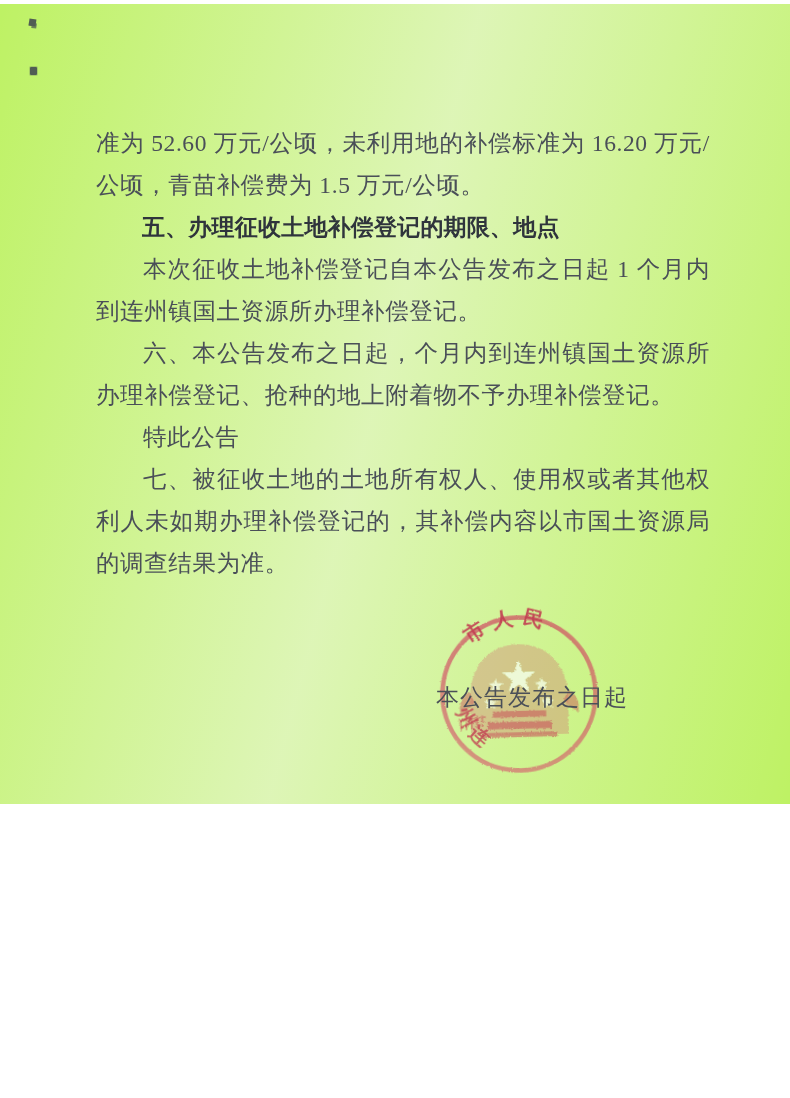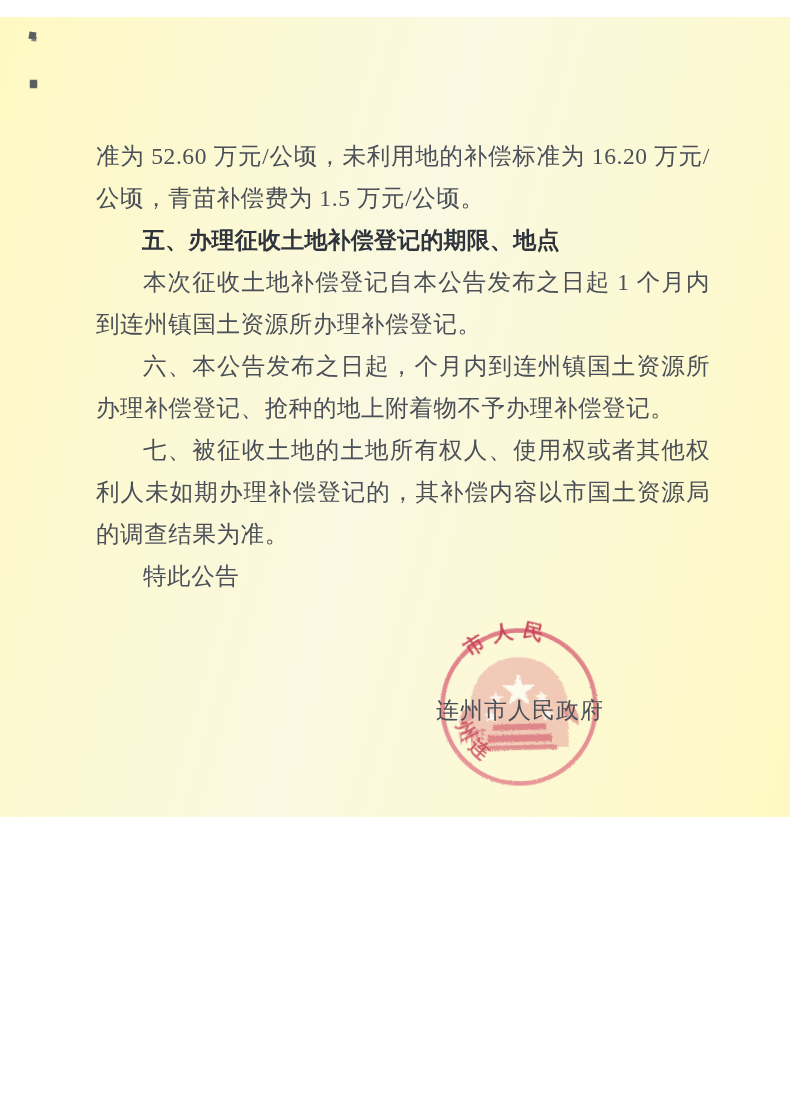--- a/index.html
+++ b/index.html
@@ -9,22 +9,22 @@
     background: #ffffff;
   }
   body {
     font-family: "Liberation Serif", "DejaVu Serif", serif;
   }
 
   #page {
     position: relative;
     width: 790px;
     height: 800px;
-    margin: 17px auto;
-    background: #fef9c3;
+    margin: 4px auto;
+    background: #bef264;
     overflow: hidden;
   }
 
   
   .paper-tint {
     position: absolute;
     inset: 0;
     background:
       linear-gradient(105deg, rgba(250,250,252,0) 0%, rgba(247,248,250,0.55) 48%, rgba(255,255,255,0) 100%);
     pointer-events: none;
@@ -127,22 +127,22 @@
   <div class="paper-tint"></div>
 
   <div class="speck s1"></div>
   <div class="speck s2"></div>
 
   <div class="body-text">
     <p class="para cont">准为 52.60 万元/公顷，未利用地的补偿标准为 16.20 万元/公顷，青苗补偿费为 1.5 万元/公顷。</p>
     <p class="para heading">五、办理征收土地补偿登记的期限、地点</p>
     <p class="para">本次征收土地补偿登记自本公告发布之日起 1 个月内到连州镇国土资源所办理补偿登记。</p>
     <p class="para">六、本公告发布之日起，个月内到连州镇国土资源所办理补偿登记、抢种的地上附着物不予办理补偿登记。</p>
+    <p class="para">特此公告</p>
     <p class="para">七、被征收土地的土地所有权人、使用权或者其他权利人未如期办理补偿登记的，其补偿内容以市国土资源局的调查结果为准。</p>
-    <p class="para">特此公告</p>
   </div>
 
   <div class="stamp">
     <svg viewBox="0 0 200 200" xmlns="http://www.w3.org/2000/svg">
       <defs>
         <radialGradient id="inkFade" cx="50%" cy="45%" r="58%">
           <stop offset="0%" stop-color="#C8304F" stop-opacity="0.95"></stop>
           <stop offset="62%" stop-color="#C8304F" stop-opacity="0.80"></stop>
           <stop offset="100%" stop-color="#D8466B" stop-opacity="0.55"></stop>
         </radialGradient>
@@ -194,18 +194,18 @@
           <textPath href="#arcTop" startOffset="26%">市人民</textPath>
         </text>
         <text font-family="DejaVu Sans, Liberation Sans, sans-serif" font-size="22" font-weight="bold" fill="#C02E4A" opacity="0.78" letter-spacing="6">
           <textPath href="#arcBot" startOffset="8%">州连</textPath>
         </text>
       </g>
     </svg>
   </div>
 
   <div class="sign-block">
-    <div class="sign-line">连州市人民政府</div>
+    <div class="sign-line">本公告发布之日起</div>
   </div>
 
   <div class="page-number">3</div>
 
 </div>
 
 </body></html>

